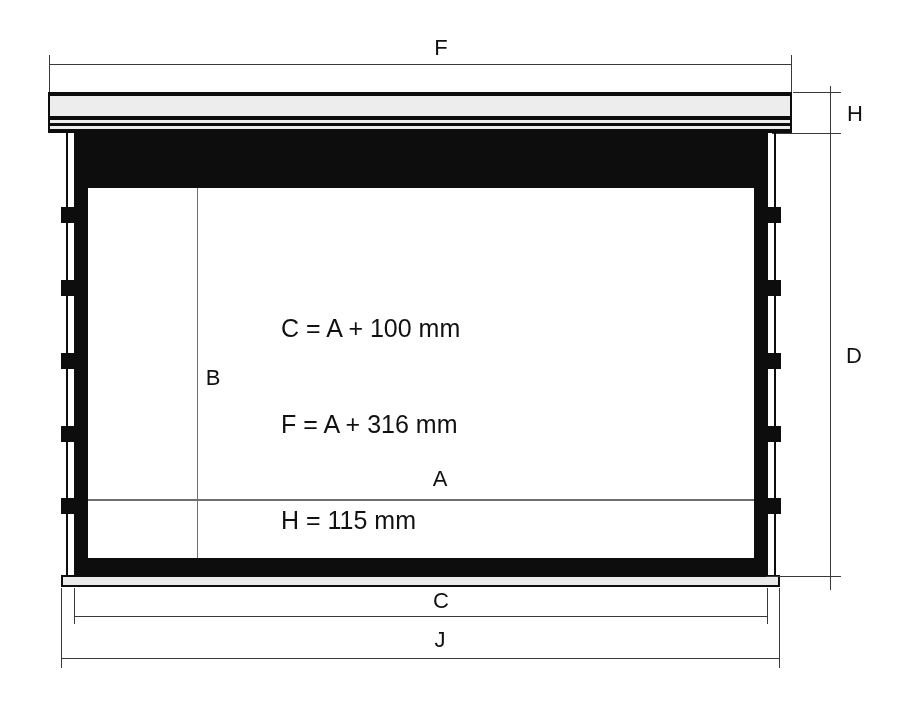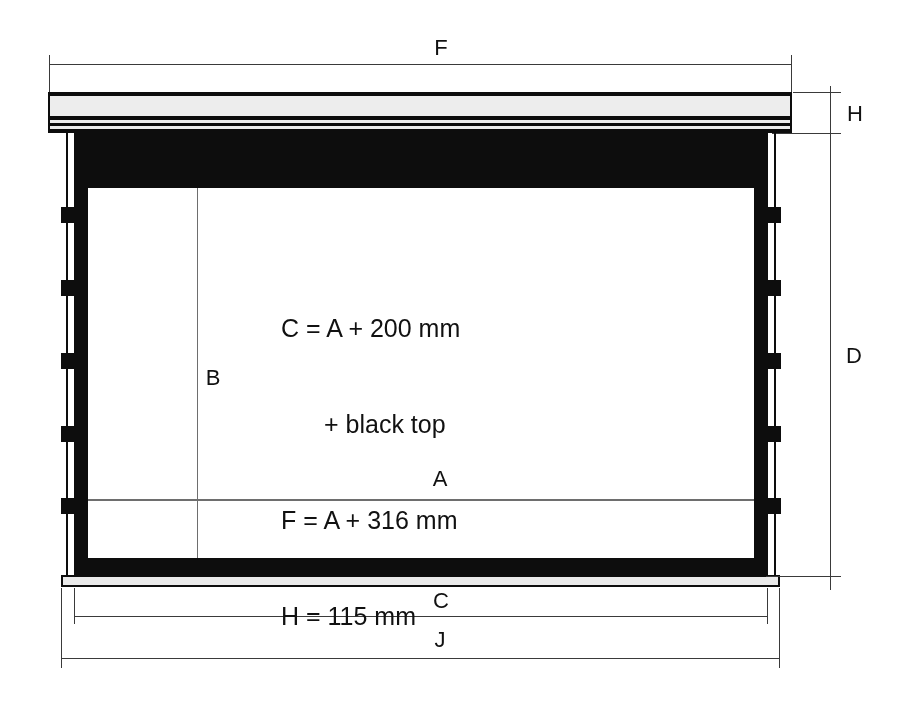--- a/index.html
+++ b/index.html
@@ -124,20 +124,19 @@
   <div class="vline" style="left:767px; top:588px; height:36px;"></div>
   <div class="hline" style="left:74px; top:616px; width:694px;"></div>
   <div class="dimlabel" style="left:429px; top:589px;">C</div>
 
   <div class="vline" style="left:61px; top:588px; height:80px;"></div>
   <div class="vline" style="left:779px; top:588px; height:80px;"></div>
   <div class="hline" style="left:61px; top:658px; width:719px;"></div>
   <div class="dimlabel" style="left:428px; top:628px;">J</div>
 
   <div class="formulas">
-    <div>C = A + 200 mm</div>
-    <div class="indent">+ black top</div>
+    <div>C = A + 100 mm</div>
     <div>F = A + 316 mm</div>
     <div>H = 115 mm</div>
     
   </div>
 
 </div>
 
 </body></html>

